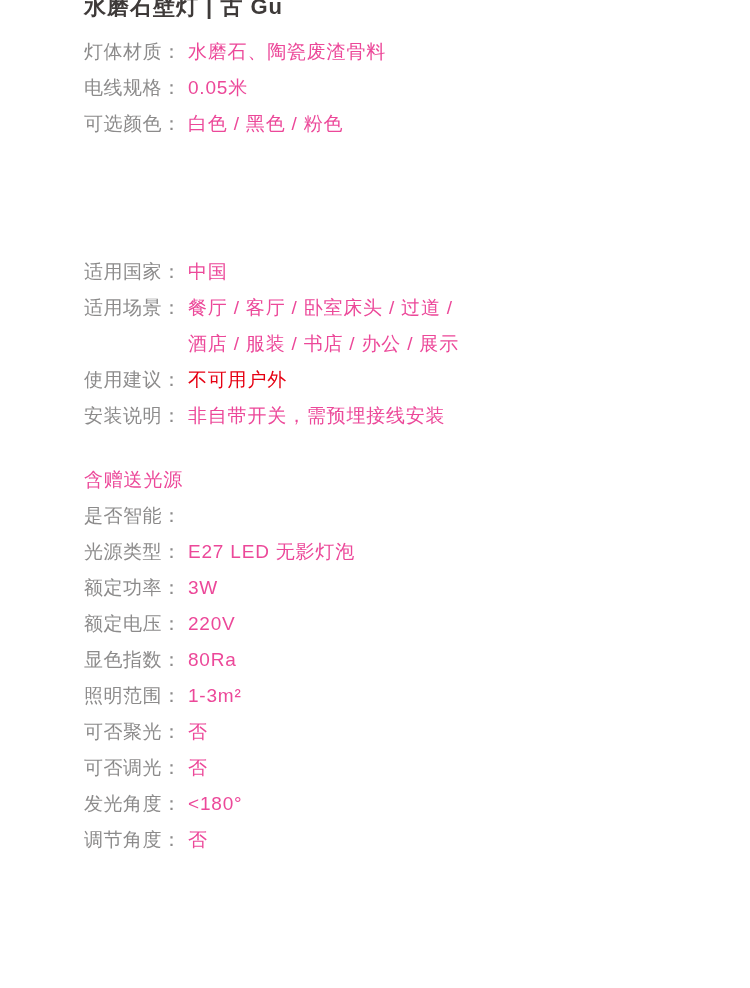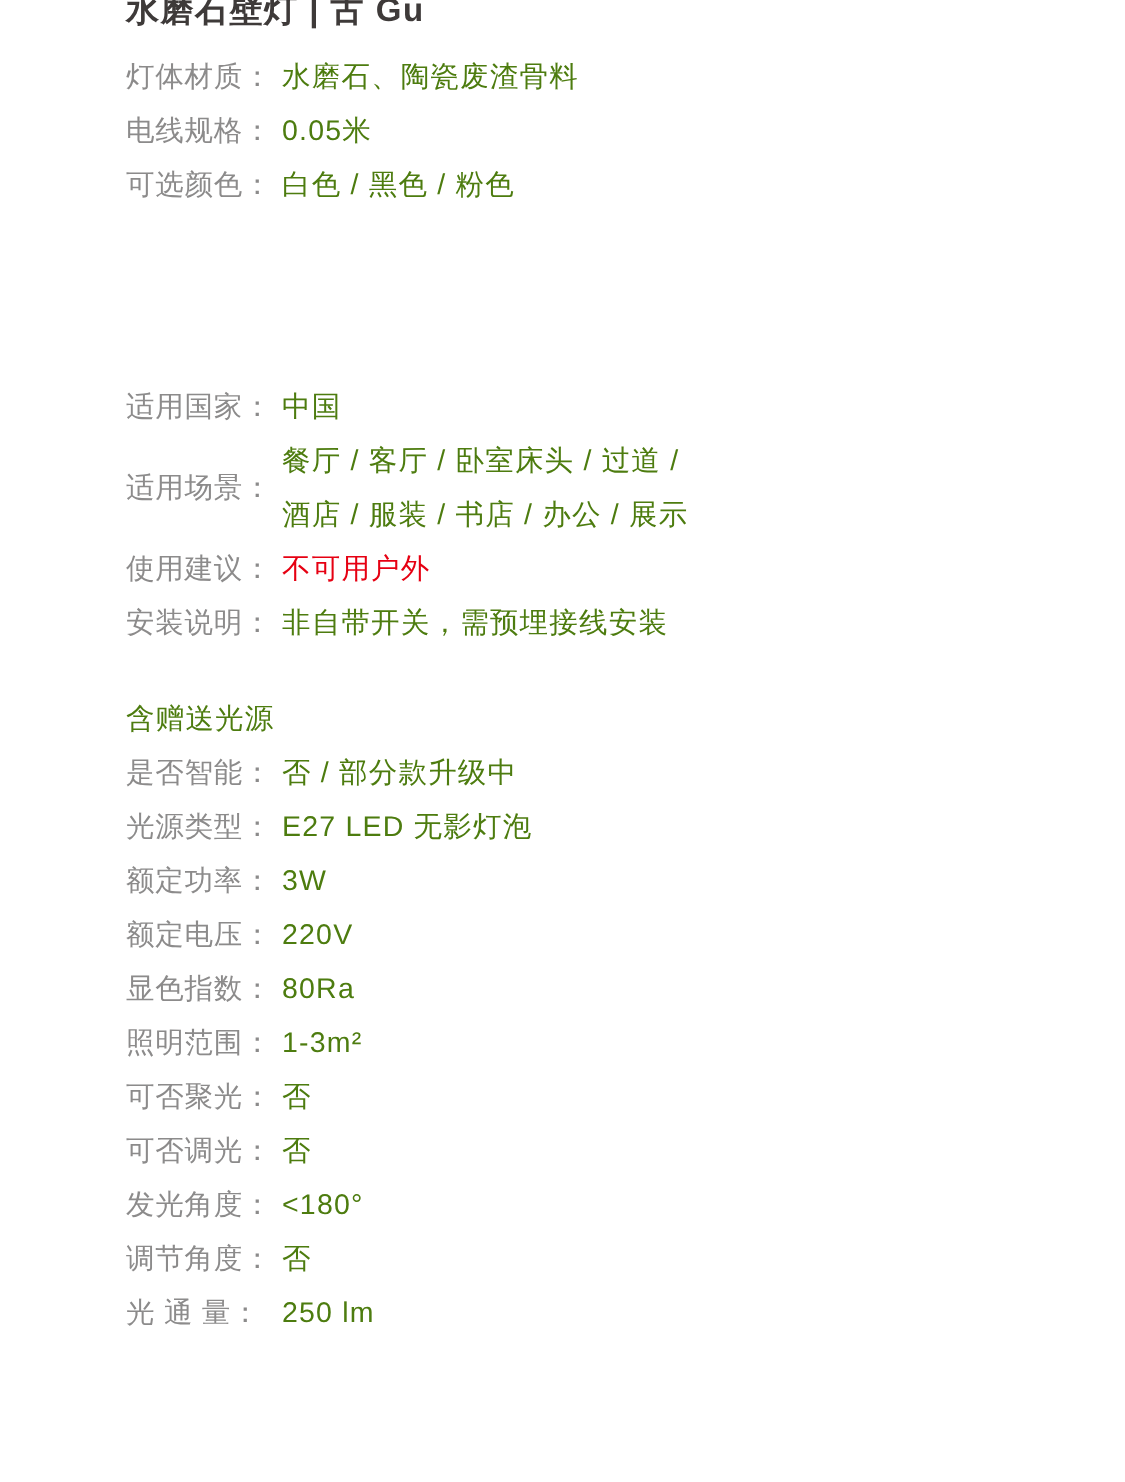--- a/index.html
+++ b/index.html
@@ -35,38 +35,38 @@
   .spec-group {
     position: absolute;
     left: 84px;
   }
   .group-1 { top: 34px; }
   .group-2 { top: 254px; }
   .group-3 { top: 462px; }
 
   .spec-row {
     display: flex;
-    align-items: center;
+    align-items: flex-start;
     height: 36px;
     font-size: 19px;
     line-height: 36px;
     letter-spacing: 1px;
     white-space: nowrap;
   }
   .spec-row.tall {
     height: 72px;
   }
   .spec-label {
     color: #8c8b8b;
     width: 104px;
     flex: 0 0 104px;
     letter-spacing: 0.5px;
   }
   .spec-value {
-    color: #4d7c0f;
+    color: #ec4899;
     letter-spacing: 0.8px;
   }
   .spec-value .line2 {
     display: block;
     line-height: 36px;
   }
   .spec-value.warn {
     color: #e60012;
   }
 </style>
@@ -113,21 +113,20 @@
       <div class="spec-value">非自带开关，需预埋接线安装</div>
     </div>
   </div>
 
   <div class="spec-group group-3">
     <div class="spec-row">
       <div class="spec-value">含赠送光源</div>
     </div>
     <div class="spec-row">
       <div class="spec-label">是否智能：</div>
-      <div class="spec-value">否 / 部分款升级中</div>
     </div>
     <div class="spec-row">
       <div class="spec-label">光源类型：</div>
       <div class="spec-value">E27 LED 无影灯泡</div>
     </div>
     <div class="spec-row">
       <div class="spec-label">额定功率：</div>
       <div class="spec-value">3W</div>
     </div>
     <div class="spec-row">
@@ -151,19 +150,15 @@
       <div class="spec-value">否</div>
     </div>
     <div class="spec-row">
       <div class="spec-label">发光角度：</div>
       <div class="spec-value">&lt;180°</div>
     </div>
     <div class="spec-row">
       <div class="spec-label">调节角度：</div>
       <div class="spec-value">否</div>
     </div>
-    <div class="spec-row">
-      <div class="spec-label">光 通 量：</div>
-      <div class="spec-value">250 lm</div>
-    </div>
   </div>
 
 </div>
 
 </body></html>

